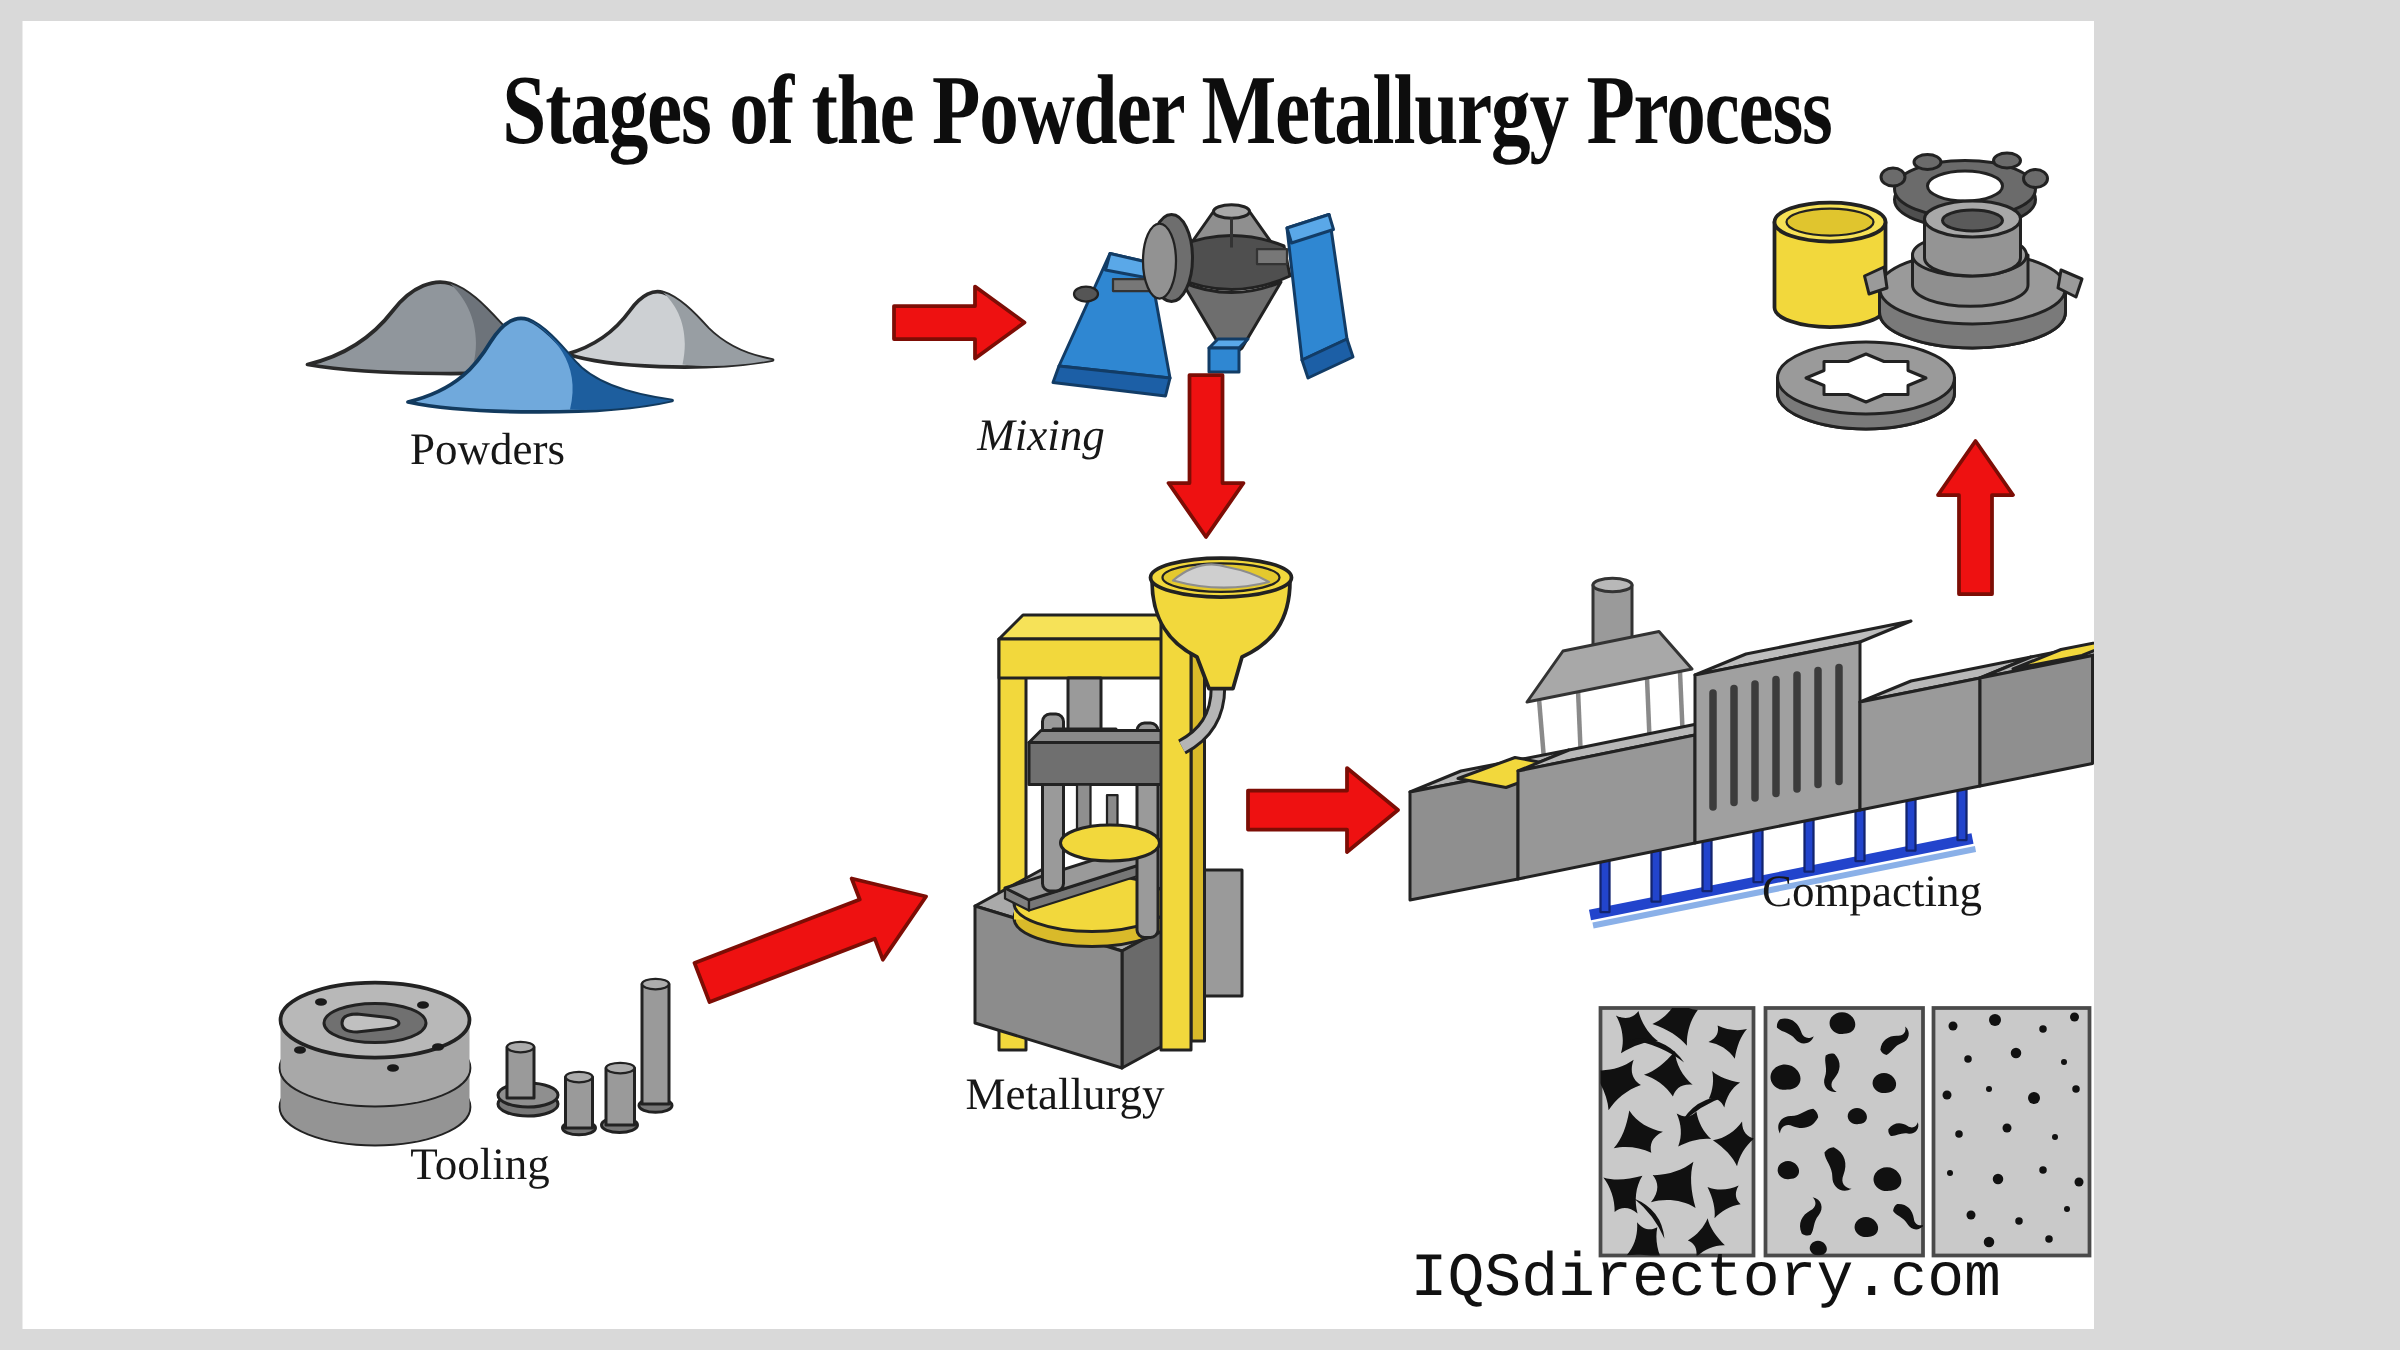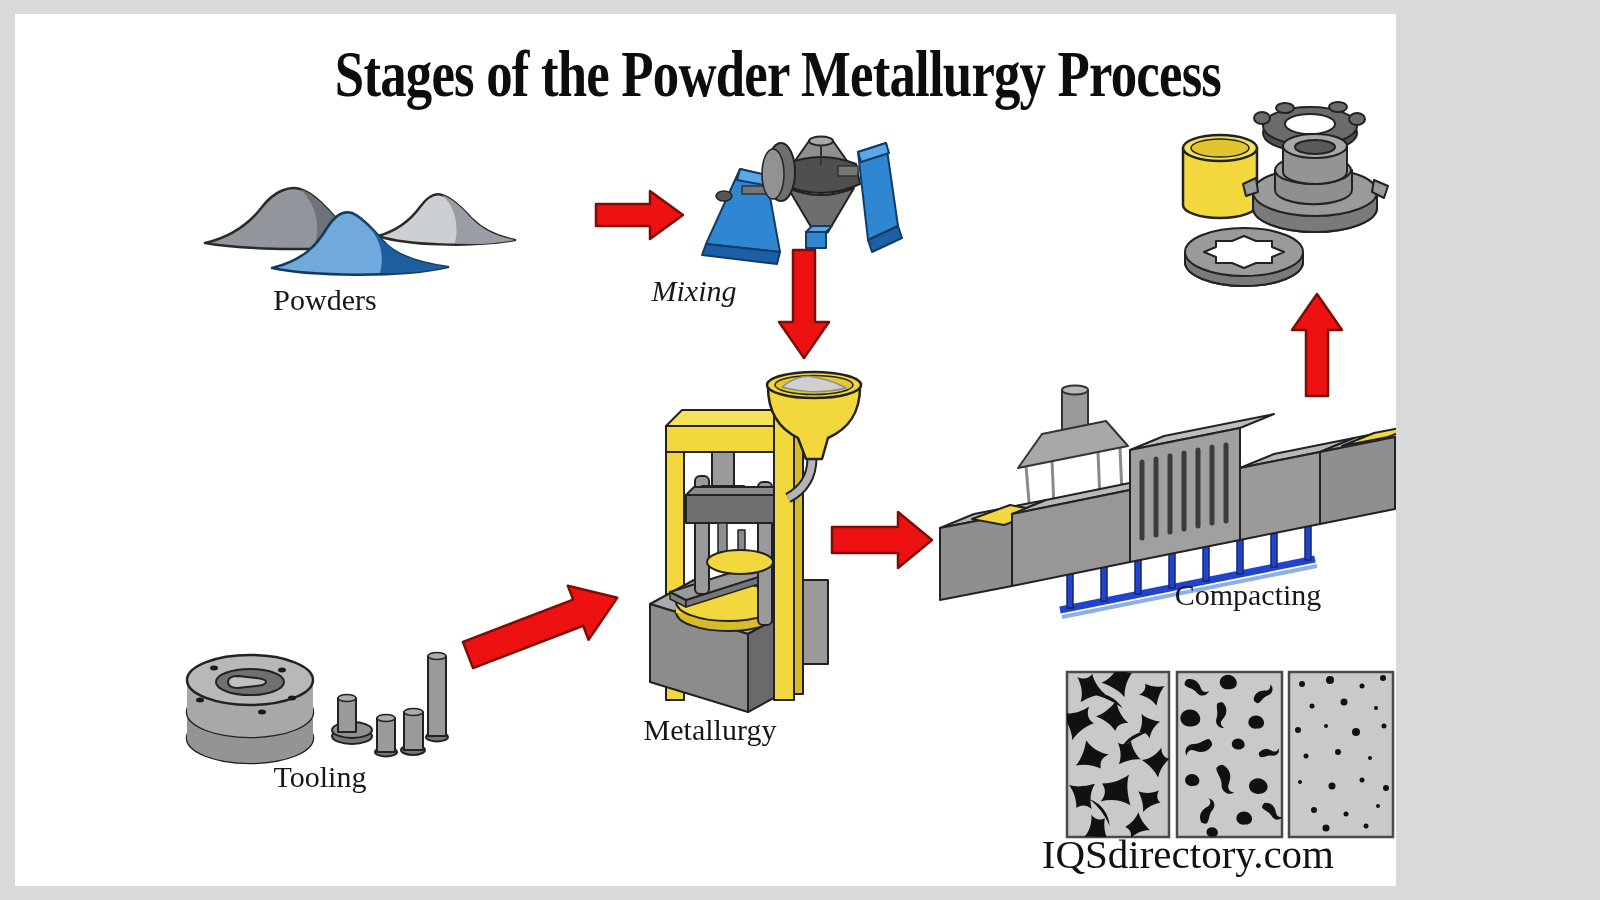--- a/index.html
+++ b/index.html
@@ -5,21 +5,21 @@
   html,body{margin:0;padding:0;background:#d9d9d9;}
   .frame{position:relative;width:1396px;height:900px;background:#d9d9d9;overflow:hidden;}
   .canvas{position:absolute;left:15px;top:14px;width:1570px;height:872px;background:#ffffff;}
   svg.art{position:absolute;left:0;top:0;width:1600px;height:900px;}
   .title{position:absolute;left:778px;top:36px;transform:translateX(-50%);margin:0;
          font-family:"Liberation Serif","DejaVu Serif",serif;font-weight:700;font-size:66px;
          color:#0d0d0d;white-space:nowrap;letter-spacing:-1px;}
   .title-inner{display:inline-block;transform:scaleX(0.80);transform-origin:center;}
   .label{position:absolute;font-family:"Liberation Serif","DejaVu Serif",serif;font-size:30px;
          color:#171717;transform:translateX(-50%);white-space:nowrap;text-align:center;}
-  .watermark{position:absolute;right:62px;top:830px;font-family:Liberation Serif, serif;
+  .watermark{position:absolute;right:62px;top:830px;font-family:Liberation Mono, monospace;
          font-size:41px;color:#111;}
 </style>
 </head>
 <body>
 
 <div class="frame">
   <div class="canvas"></div>
 
   <svg class="art" viewBox="0 0 1600 900">
     <defs>

